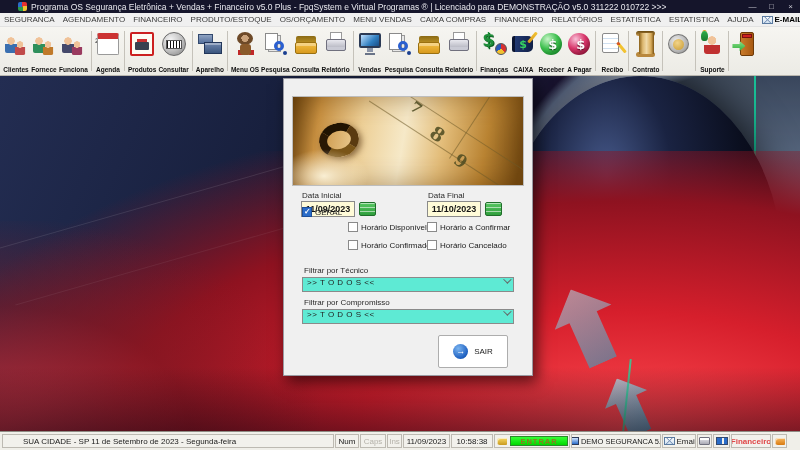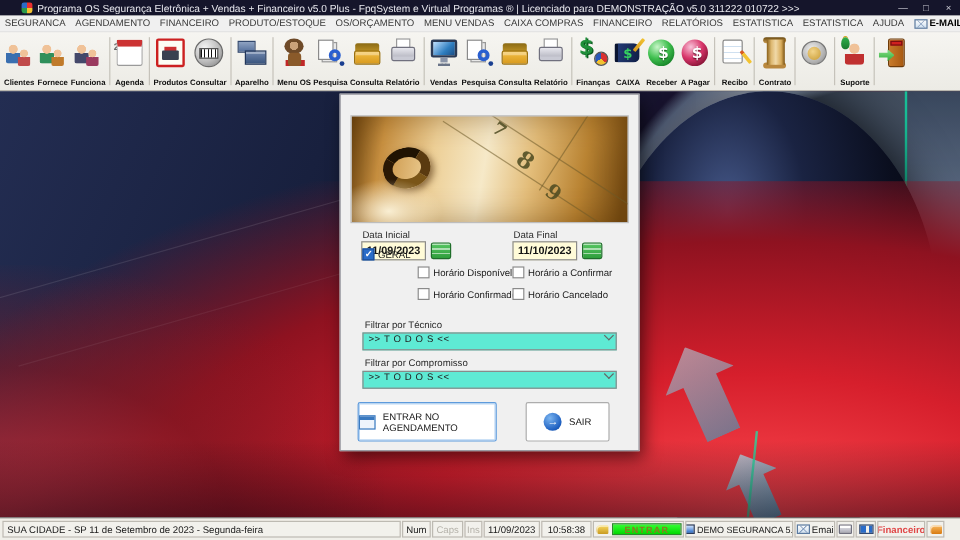--- a/index.html
+++ b/index.html
@@ -146,21 +146,21 @@
   .dbtn{position:absolute;height:33px;background:#fff;border:1px solid #adadad;border-radius:2px;display:flex;align-items:center;justify-content:center;gap:6px;font-size:8px;color:#1a1a1a}
   .dbtn.focus{border:1px solid #5e9bdc;box-shadow:0 0 0 1px #bcd8f4 inset}
   .bwin{width:14px;height:12px;border:1px solid #3a7ac0;background:#eef4fc;position:relative;flex:0 0 auto}
   .bwin::after{content:"";position:absolute;left:0;top:0;width:100%;height:3px;background:#3a7ac0}
   .bgo{width:15px;height:15px;border-radius:50%;background:radial-gradient(circle at 35% 30%,#7ab4f0,#1d5fc0 70%,#0d3a80);color:#fff;font-size:9px;line-height:15px;text-align:center;flex:0 0 auto}
 
   
   .statusbar{height:19px;background:#f0efe9;border-top:1px solid #8f8c84;display:flex;align-items:center;gap:1px;padding:0 2px;flex:0 0 auto}
   .sp{height:14px;border:1px solid #bdbab2;background:#f2f1ec;font-size:8px;color:#1a1a1a;display:flex;align-items:center;justify-content:center;white-space:nowrap;overflow:hidden;flex:0 0 auto}
   .sp.dim{color:#b5b2aa}
-  .sp.left{justify-content:flex-start;padding-left:3px}
+  .sp.left{justify-content:flex-start;padding-left:20px}
   .sgreen{flex:1;height:10px;margin:0 1px;background:linear-gradient(#35ff35,#00d800);border:1px solid #2a8a2a;color:#8a7a20;font-weight:bold;font-size:7.5px;text-align:center;line-height:9px;letter-spacing:1px}
   .sico{flex:0 0 auto;margin:0 2px}
   .skey{width:10px;height:7px;background:linear-gradient(#f8d860,#c89a20);border-radius:3px 1px 1px 3px;box-shadow:inset 1px 1px 0 rgba(255,255,255,.6)}
   .skey.org{background:linear-gradient(#f8b860,#d87a10)}
   .scomp{width:10px;height:8px;background:linear-gradient(#cfe4ff,#2a6cc8);border:1px solid #2a3a5a}
   .smail{width:11px;height:8px;background:linear-gradient(#fdfdfd,#cfe0f0);border:1px solid #5a7aa0;position:relative}
   .smail::after{content:"";position:absolute;inset:0;background:linear-gradient(135deg,rgba(0,0,0,0) 44%,#7a94b8 47%,rgba(0,0,0,0) 56%),linear-gradient(225deg,rgba(0,0,0,0) 44%,#7a94b8 47%,rgba(0,0,0,0) 56%)}
   .sprint{width:11px;height:8px;background:linear-gradient(#e8e8ee,#aaaab4);border:1px solid #70707e;border-radius:1px;box-shadow:inset 0 2px 0 #fff}
   .snet{width:12px;height:8px;background:linear-gradient(90deg,#2a6cc8 0 5px,rgba(0,0,0,0) 5px 7px,#2a6cc8 7px);border:1px solid #33496e}
   .brand{color:#e04848;font-weight:bold;font-size:8px}
@@ -385,24 +385,20 @@
         <span class="val">&gt;&gt; T O D O S &lt;&lt;</span>
         <span class="carr"></span>
       </div>
 
       <span class="dl" style="left:20px;top:219px">Filtrar por Compromisso</span>
       <div class="combo" style="top:230px">
         <span class="val">&gt;&gt; T O D O S &lt;&lt;</span>
         <span class="carr"></span>
       </div>
 
-      <div class="dbtn focus" style="left:14px;top:256px;width:116px">
-        <span class="bwin"></span>
-        <span>ENTRAR NO AGENDAMENTO</span>
-      </div>
       <div class="dbtn" style="left:154px;top:256px;width:70px">
         <span class="bgo">→</span>
         <span>SAIR</span>
       </div>
     </div>
   </div>
 
   <div class="statusbar">
     <div class="sp left" style="width:332px">SUA CIDADE - SP 11 de Setembro de 2023 - Segunda-feira</div>
     <div class="sp" style="width:24px">Num</div>

